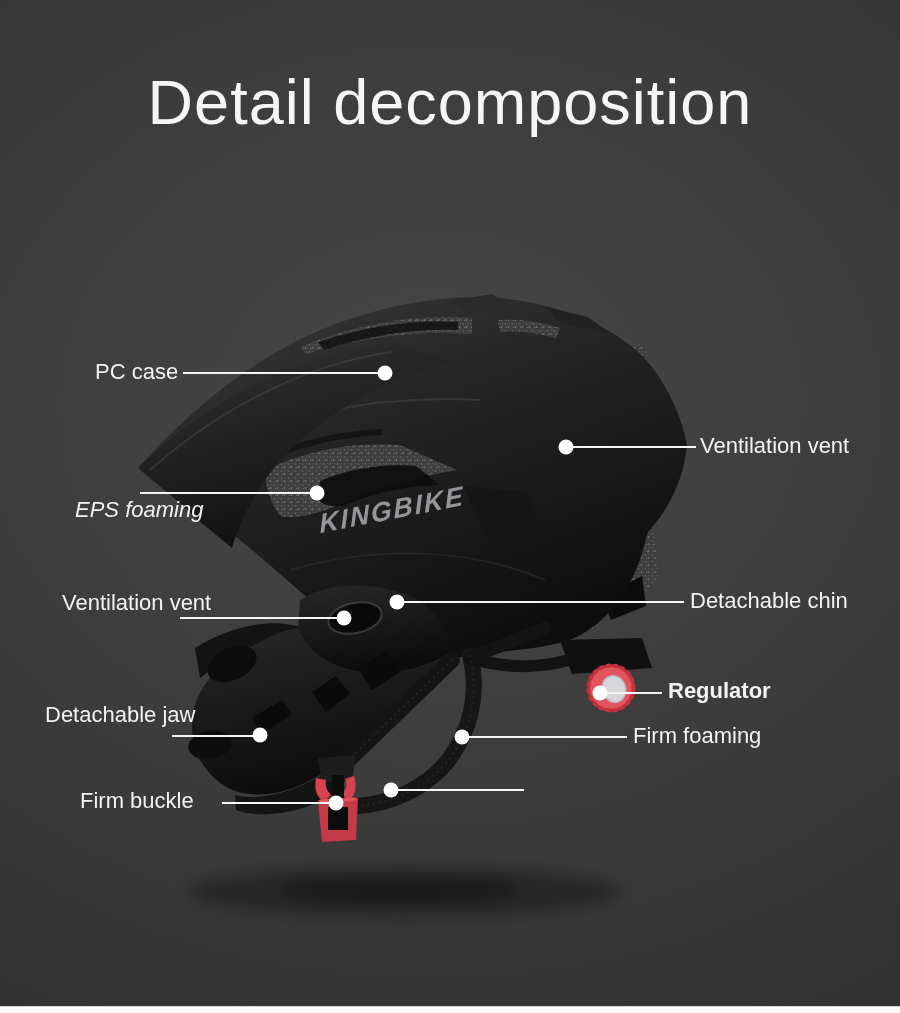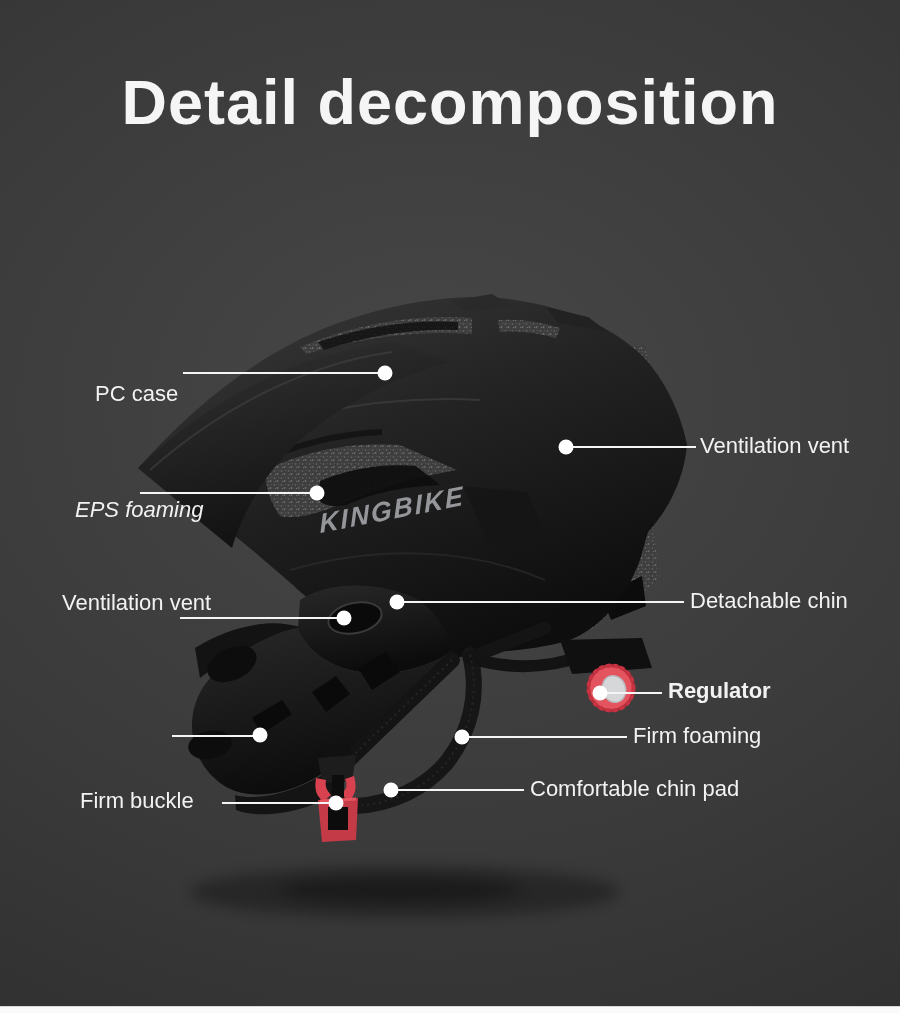--- a/index.html
+++ b/index.html
@@ -3,28 +3,28 @@
 <meta charset="utf-8">
 <style>
   html,body{margin:0;padding:0;background:#1e1e1e;}
   .stage{
     position:relative;width:900px;height:1013px;overflow:hidden;
     background:radial-gradient(140% 100% at 48% 40%, #474747 0%, #3a3a3a 45%, #2d2d2d 80%, #272727 100%);
     font-family:"Liberation Sans", sans-serif;
   }
   .page-title{
     position:absolute;top:66px;left:0;width:100%;
-    text-align:center;font-size:63px;font-weight:700;letter-spacing:1px;
+    text-align:center;font-size:63px;font-weight:400;letter-spacing:1px;
     color:#f5f5f5;
   }
   .scene{position:absolute;left:0;top:0;width:900px;height:1013px;}
   .callout{
     position:absolute;font-size:22px;color:#f2f2f2;white-space:nowrap;line-height:26px;
   }
-  .co-0{left:95px;top:359px;margin-top:22px;}
+  .co-0{left:95px;top:359px;}
   .co-1{left:700px;top:433px;}
   .co-2{left:75px;top:497px;font-style:italic;}
   .co-3{left:62px;top:590px;}
   .co-4{left:690px;top:588px;}
   .co-5{left:668px;top:678px;font-weight:bold;}
   .co-6{left:45px;top:702px;}
   .co-7{left:633px;top:723px;}
   .co-8{left:530px;top:776px;}
   .co-9{left:80px;top:788px;}
   .bottom-strip{
@@ -206,18 +206,18 @@
       <circle cx="336" cy="803" r="7.5"></circle>
     </g>
   </svg>
 
   <div class="callout co-0">PC case</div>
   <div class="callout co-1">Ventilation vent</div>
   <div class="callout co-2">EPS foaming</div>
   <div class="callout co-3">Ventilation vent</div>
   <div class="callout co-4">Detachable chin</div>
   <div class="callout co-5">Regulator</div>
+  <div class="callout co-6">Detachable jaw</div>
   <div class="callout co-7">Firm foaming</div>
-  <div class="callout co-8">Comfortable chin pad</div>
   <div class="callout co-9">Firm buckle</div>
 
   <div class="bottom-strip"></div>
 </div>
 
 </body></html>

